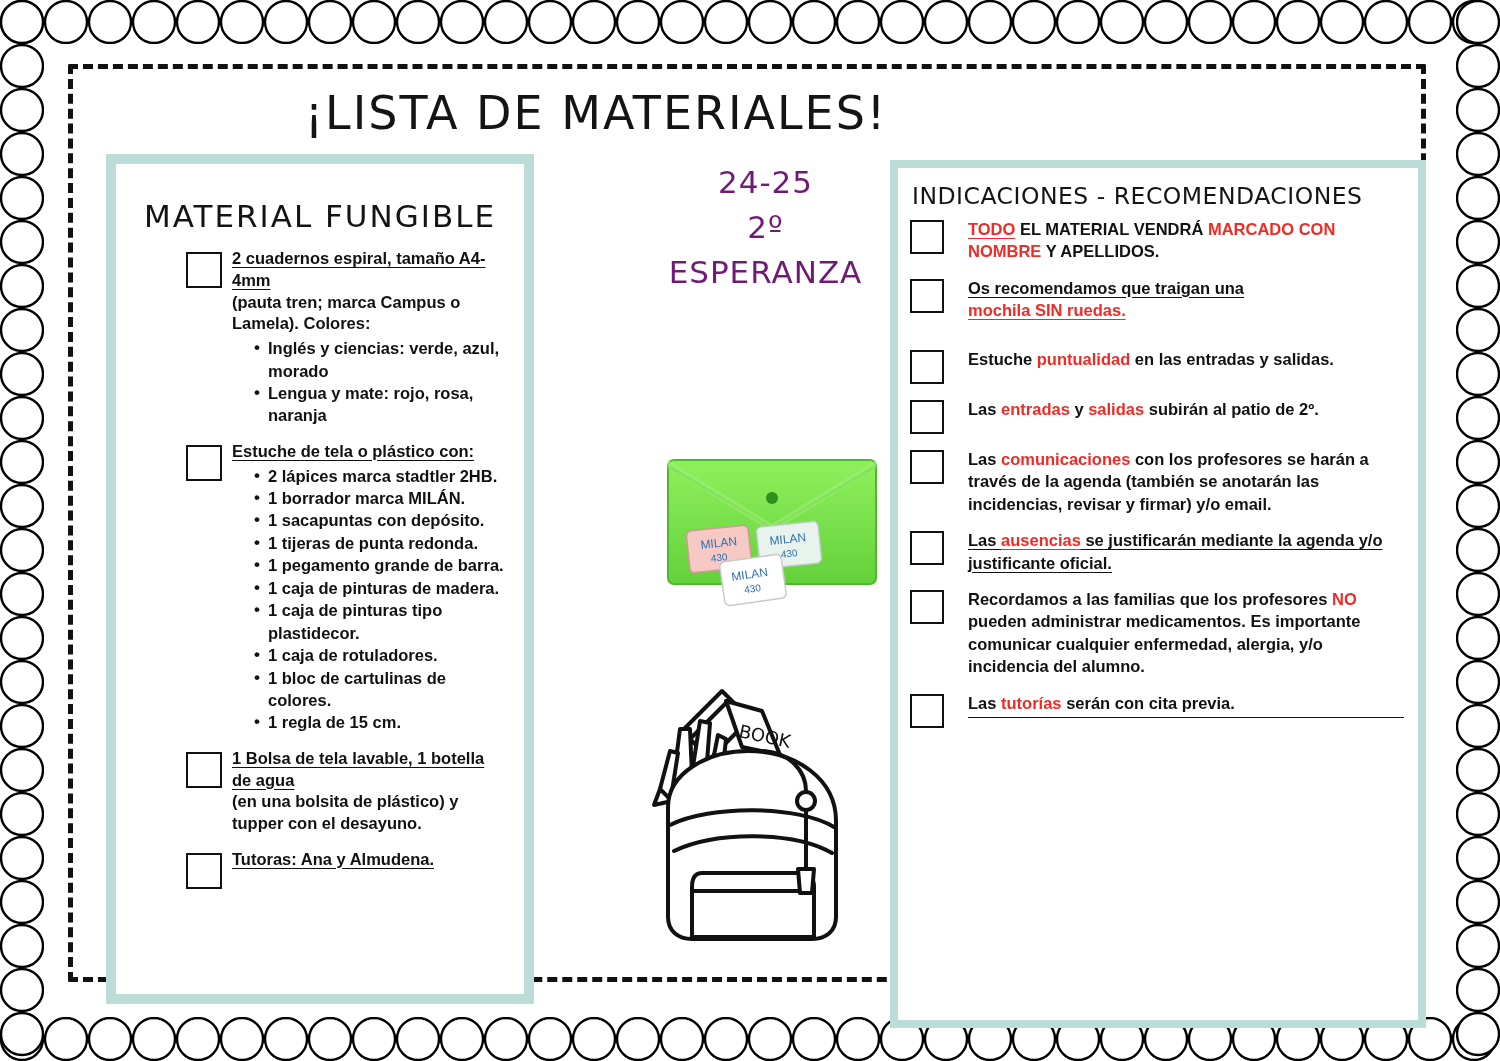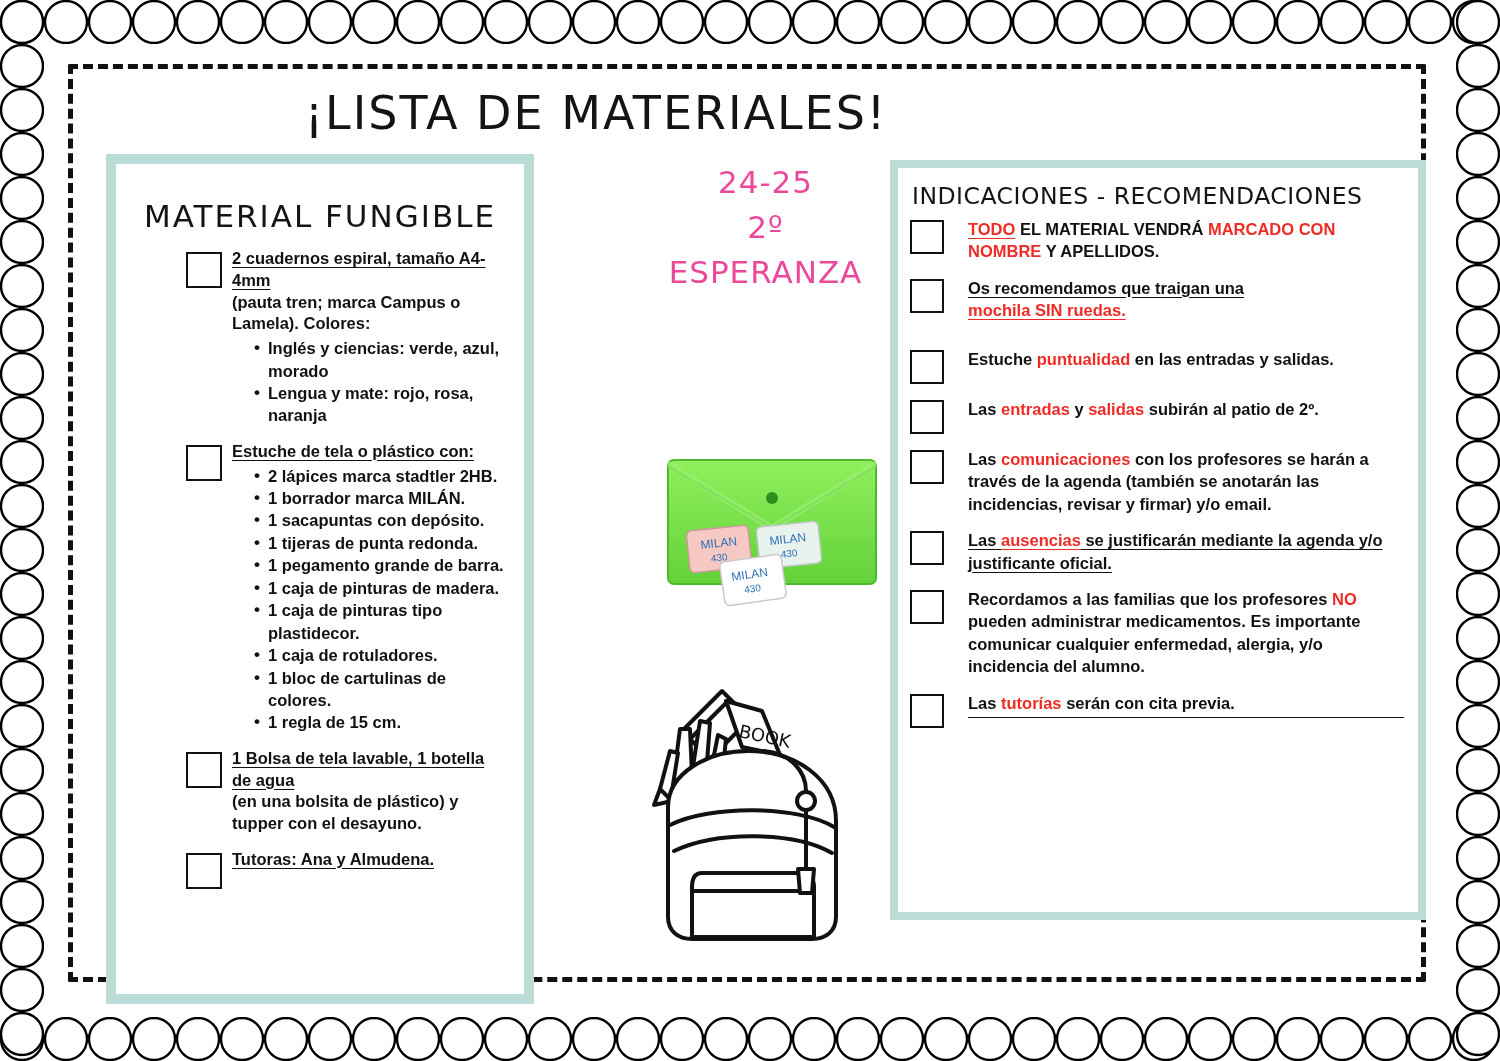--- a/index.html
+++ b/index.html
@@ -126,21 +126,21 @@
     font-size: 17px;
   }
 
   
   .center-head {
     position: absolute;
     left: 648px; top: 160px;
     width: 235px;
     text-align: center;
     font-family: "DejaVu Sans", sans-serif;
-    color: #ec4899;
+    color: #701a75;
     font-size: 31px;
     line-height: 1.45;
     letter-spacing: 1px;
   }
 
   
   .folder-wrap {
     position: absolute;
     left: 660px; top: 432px;
     width: 230px; height: 190px;
@@ -150,21 +150,21 @@
   .backpack-wrap {
     position: absolute;
     left: 630px; top: 655px;
     width: 265px; height: 300px;
   }
 
   
   .right-panel {
     position: absolute;
     left: 890px; top: 160px;
-    width: 536px; height: 760px;
+    width: 536px; height: 868px;
     border: 8px solid #bcdcd7;
     background: #ffffff;
     box-sizing: border-box;
   }
   .right-title {
     margin: 14px 0 8px 14px;
     font-family: "DejaVu Sans", sans-serif;
     font-size: 23.5px;
     letter-spacing: 0.5px;
     color: #141414;

